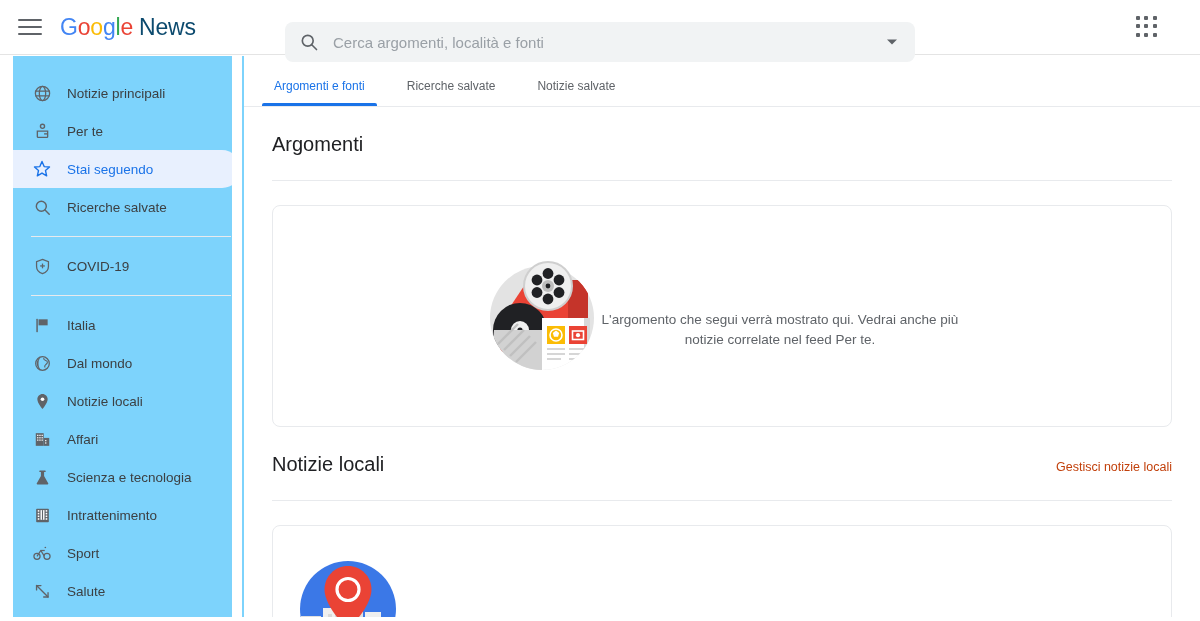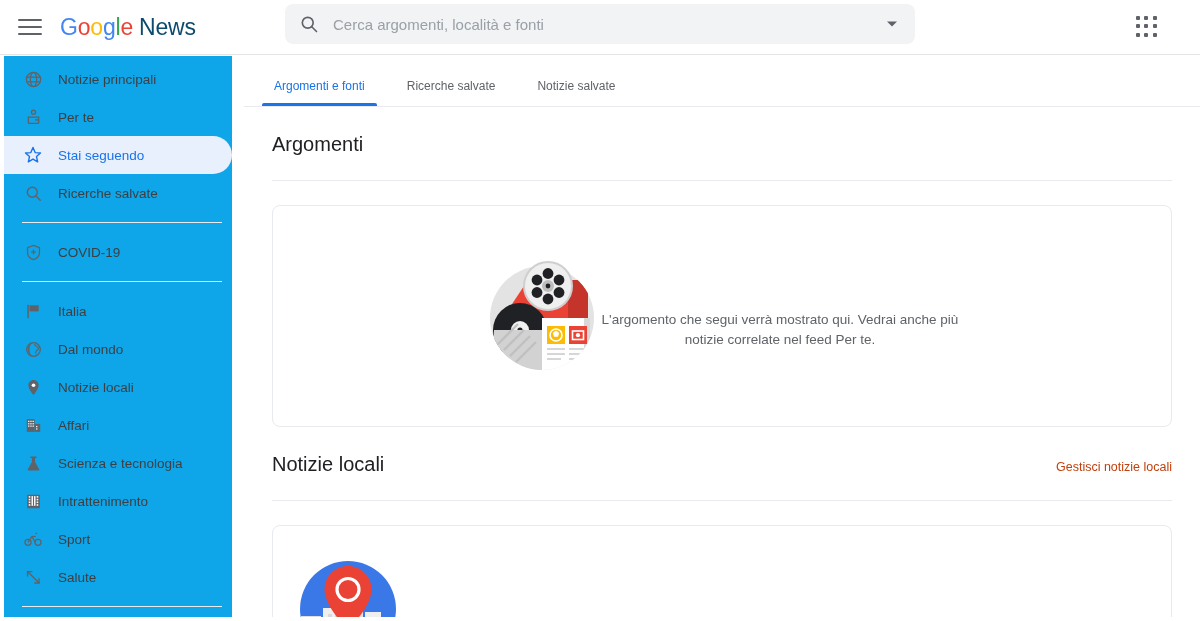--- a/index.html
+++ b/index.html
@@ -29,21 +29,21 @@
   .brand {
     display:flex; align-items:center; font-size: 23px; letter-spacing: -0.2px;
     user-select:none;
   }
   .brand .g1 { color:#4285F4; } .brand .g2 { color:#EA4335; }
   .brand .g3 { color:#FBBC05; } .brand .g4 { color:#4285F4; }
   .brand .g5 { color:#34A853; } .brand .g6 { color:#EA4335; }
   .brand .news { color:#0c4a6e; margin-left: 6px; font-weight: 400; }
 
   .searchwrap {
-    position:absolute; left: 285px; top: 4px;
+    position:absolute; left: 285px; top: 22px;
     width: 630px; height: 40px;
     background: #f1f3f4; border-radius: 8px;
     display:flex; align-items:center;
     cursor: text;
     justify-content: space-between;
   }
   .searchwrap .sicon { margin-left: 14px; margin-right: 14px; display:flex; }
   .searchwrap input {
     flex: 1; border: none; outline: none; background: transparent;
     font-family: "Liberation Sans", sans-serif;
@@ -57,22 +57,22 @@
   .apps-grid {
     position:absolute; right: 42px; top: 16px;
     width: 22px; height: 22px;
     display: grid; grid-template-columns: repeat(3, 1fr); grid-template-rows: repeat(3,1fr);
     gap: 3px; cursor:pointer;
   }
   .apps-grid i { display:block; width:4px; height:4px; background:#5f6368; border-radius:1px; }
 
   
   .sidebar {
-    position:absolute; top: 56px; left: 4px; width: 233px; bottom: 4px;
-    background: #0ea5e9; overflow: hidden; padding-top: 4px;
+    position:absolute; top: 56px; left: 13px; width: 233px; bottom: 4px;
+    background: #7dd3fc; overflow: hidden; padding-top: 18px;
   }
   .nav-item {
     display:flex; align-items:center; height: 38px;
     padding-left: 18px; margin-right: 5px;
     border-top-right-radius: 19px; border-bottom-right-radius: 19px;
     color: #3c4043; font-size: 13.5px; cursor:pointer;
     white-space: nowrap;
   }
   .nav-item .ico {
     width: 22px; height: 22px; margin-right: 14px;

